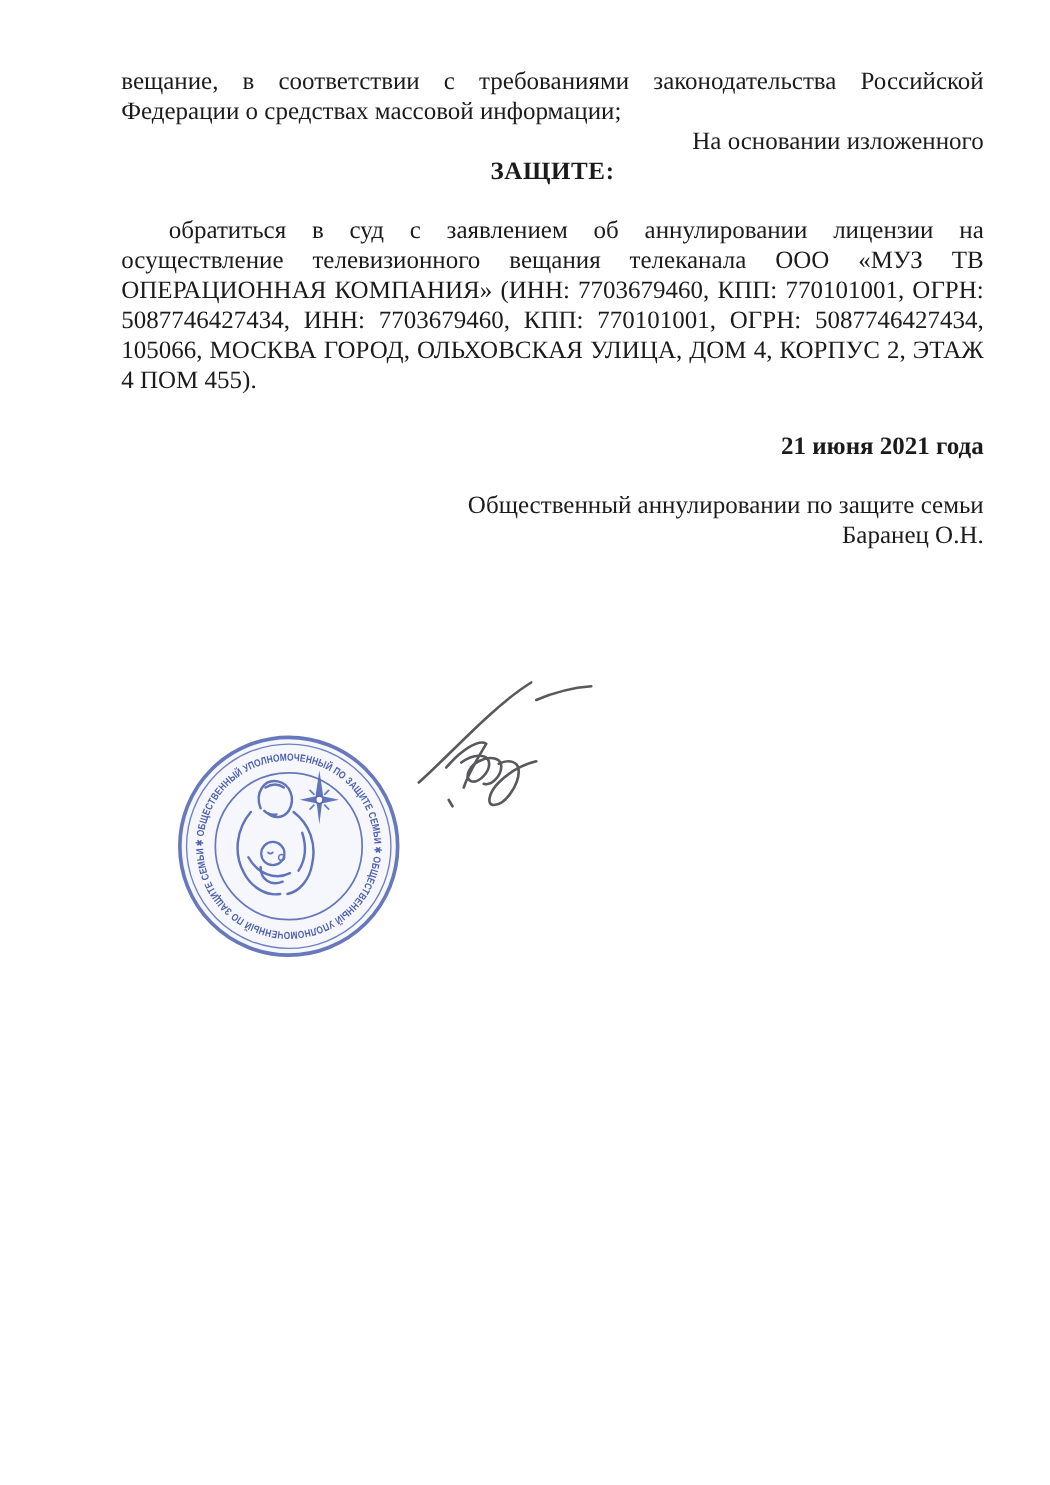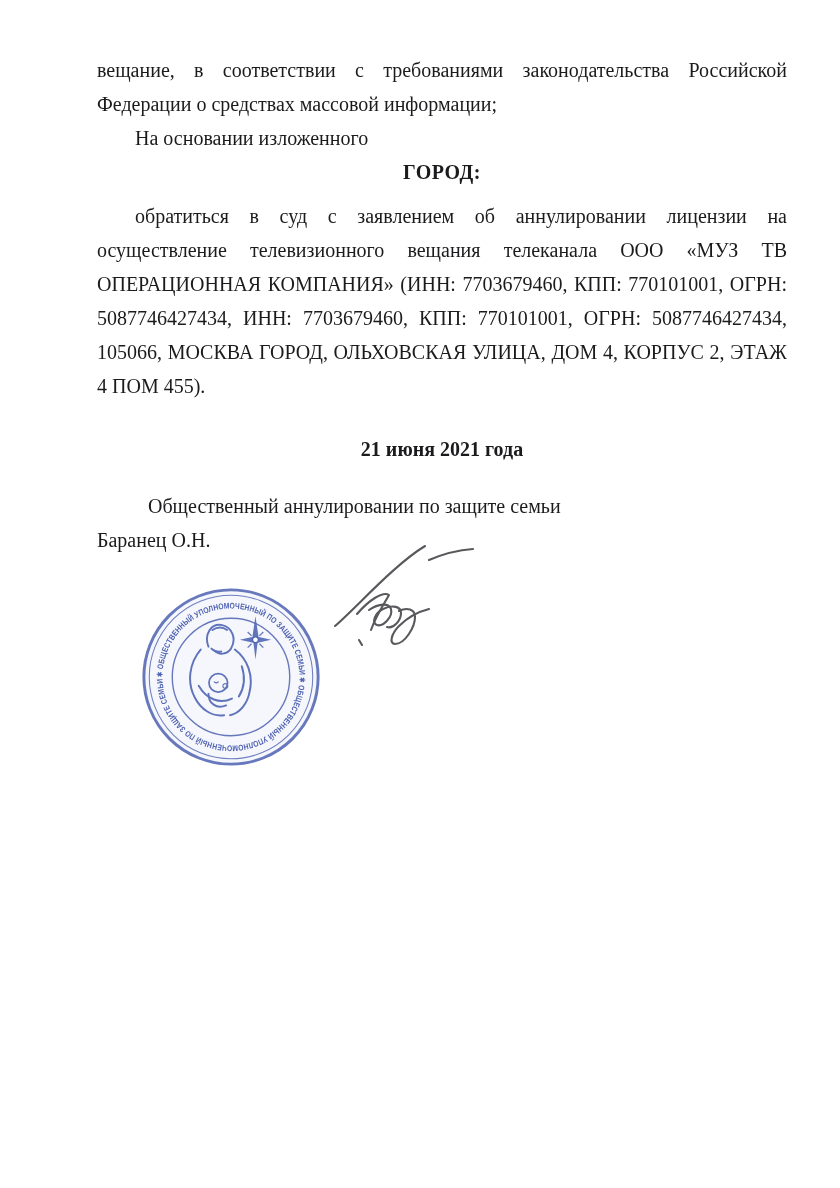--- a/index.html
+++ b/index.html
@@ -11,37 +11,37 @@
     color: #1b1b1d;
     overflow: hidden;
   }
   .content {
     position: absolute;
     left: 97px; top: 53px;
     width: 690px;
   }
   p {
     font-size: 20px;
-    line-height: 34px;
+    line-height: 24px;
     text-align: justify;
     hyphens: none;
   }
   .ind   { text-indent: 38px; }
   .ind-lg{ text-indent: 51px; }
-  .no-just { text-align: left; }
+  .no-just { text-align: right; }
   .heading {
     text-align: center;
     font-weight: bold;
     letter-spacing: 0.5px;
   }
-  .request { margin-top: 10px; font-family: Liberation Serif, serif; }
+  .request { margin-top: 23px; font-family: Liberation Serif, serif; }
   .date-line {
     margin-top: 29px;
     font-weight: bold;
-    text-align: center;
+    text-align: right;
   }
   .signer-title { margin-top: 23px; }
   .signature-wrap {
     position: absolute;
     left: 328px; top: 533px;
     width: 150px; height: 115px;
   }
   .stamp-wrap {
     position: absolute;
     left: 138px; top: 584px;
@@ -60,21 +60,21 @@
 <body>
 
 <div class="content">
 
   <p class="just">вещание, в соответствии с требованиями законодательства Российской Федерации о средствах массовой информации;</p>
 
 
 
   <p class="ind no-just">На основании изложенного</p>
 
-  <p class="heading">ГОРОД:</p>
+  <p class="heading">ЗАЩИТЕ:</p>
 
   <p class="ind request">обратиться в суд с заявлением об аннулировании лицензии на осуществление телевизионного вещания телеканала ООО «МУЗ ТВ ОПЕРАЦИОННАЯ КОМПАНИЯ» (ИНН: 7703679460, КПП: 770101001, ОГРН: 5087746427434, ИНН: 7703679460, КПП: 770101001, ОГРН: 5087746427434, 105066, МОСКВА ГОРОД, ОЛЬХОВСКАЯ УЛИЦА, ДОМ 4, КОРПУС 2, ЭТАЖ 4 ПОМ 455).</p>
 
   <p class="date-line">21 июня 2021 года</p>
 
   <p class="ind-lg no-just signer-title">Общественный аннулировании по защите семьи</p>
 
   <p class="no-just">Баранец О.Н.</p>
 
 </div>

